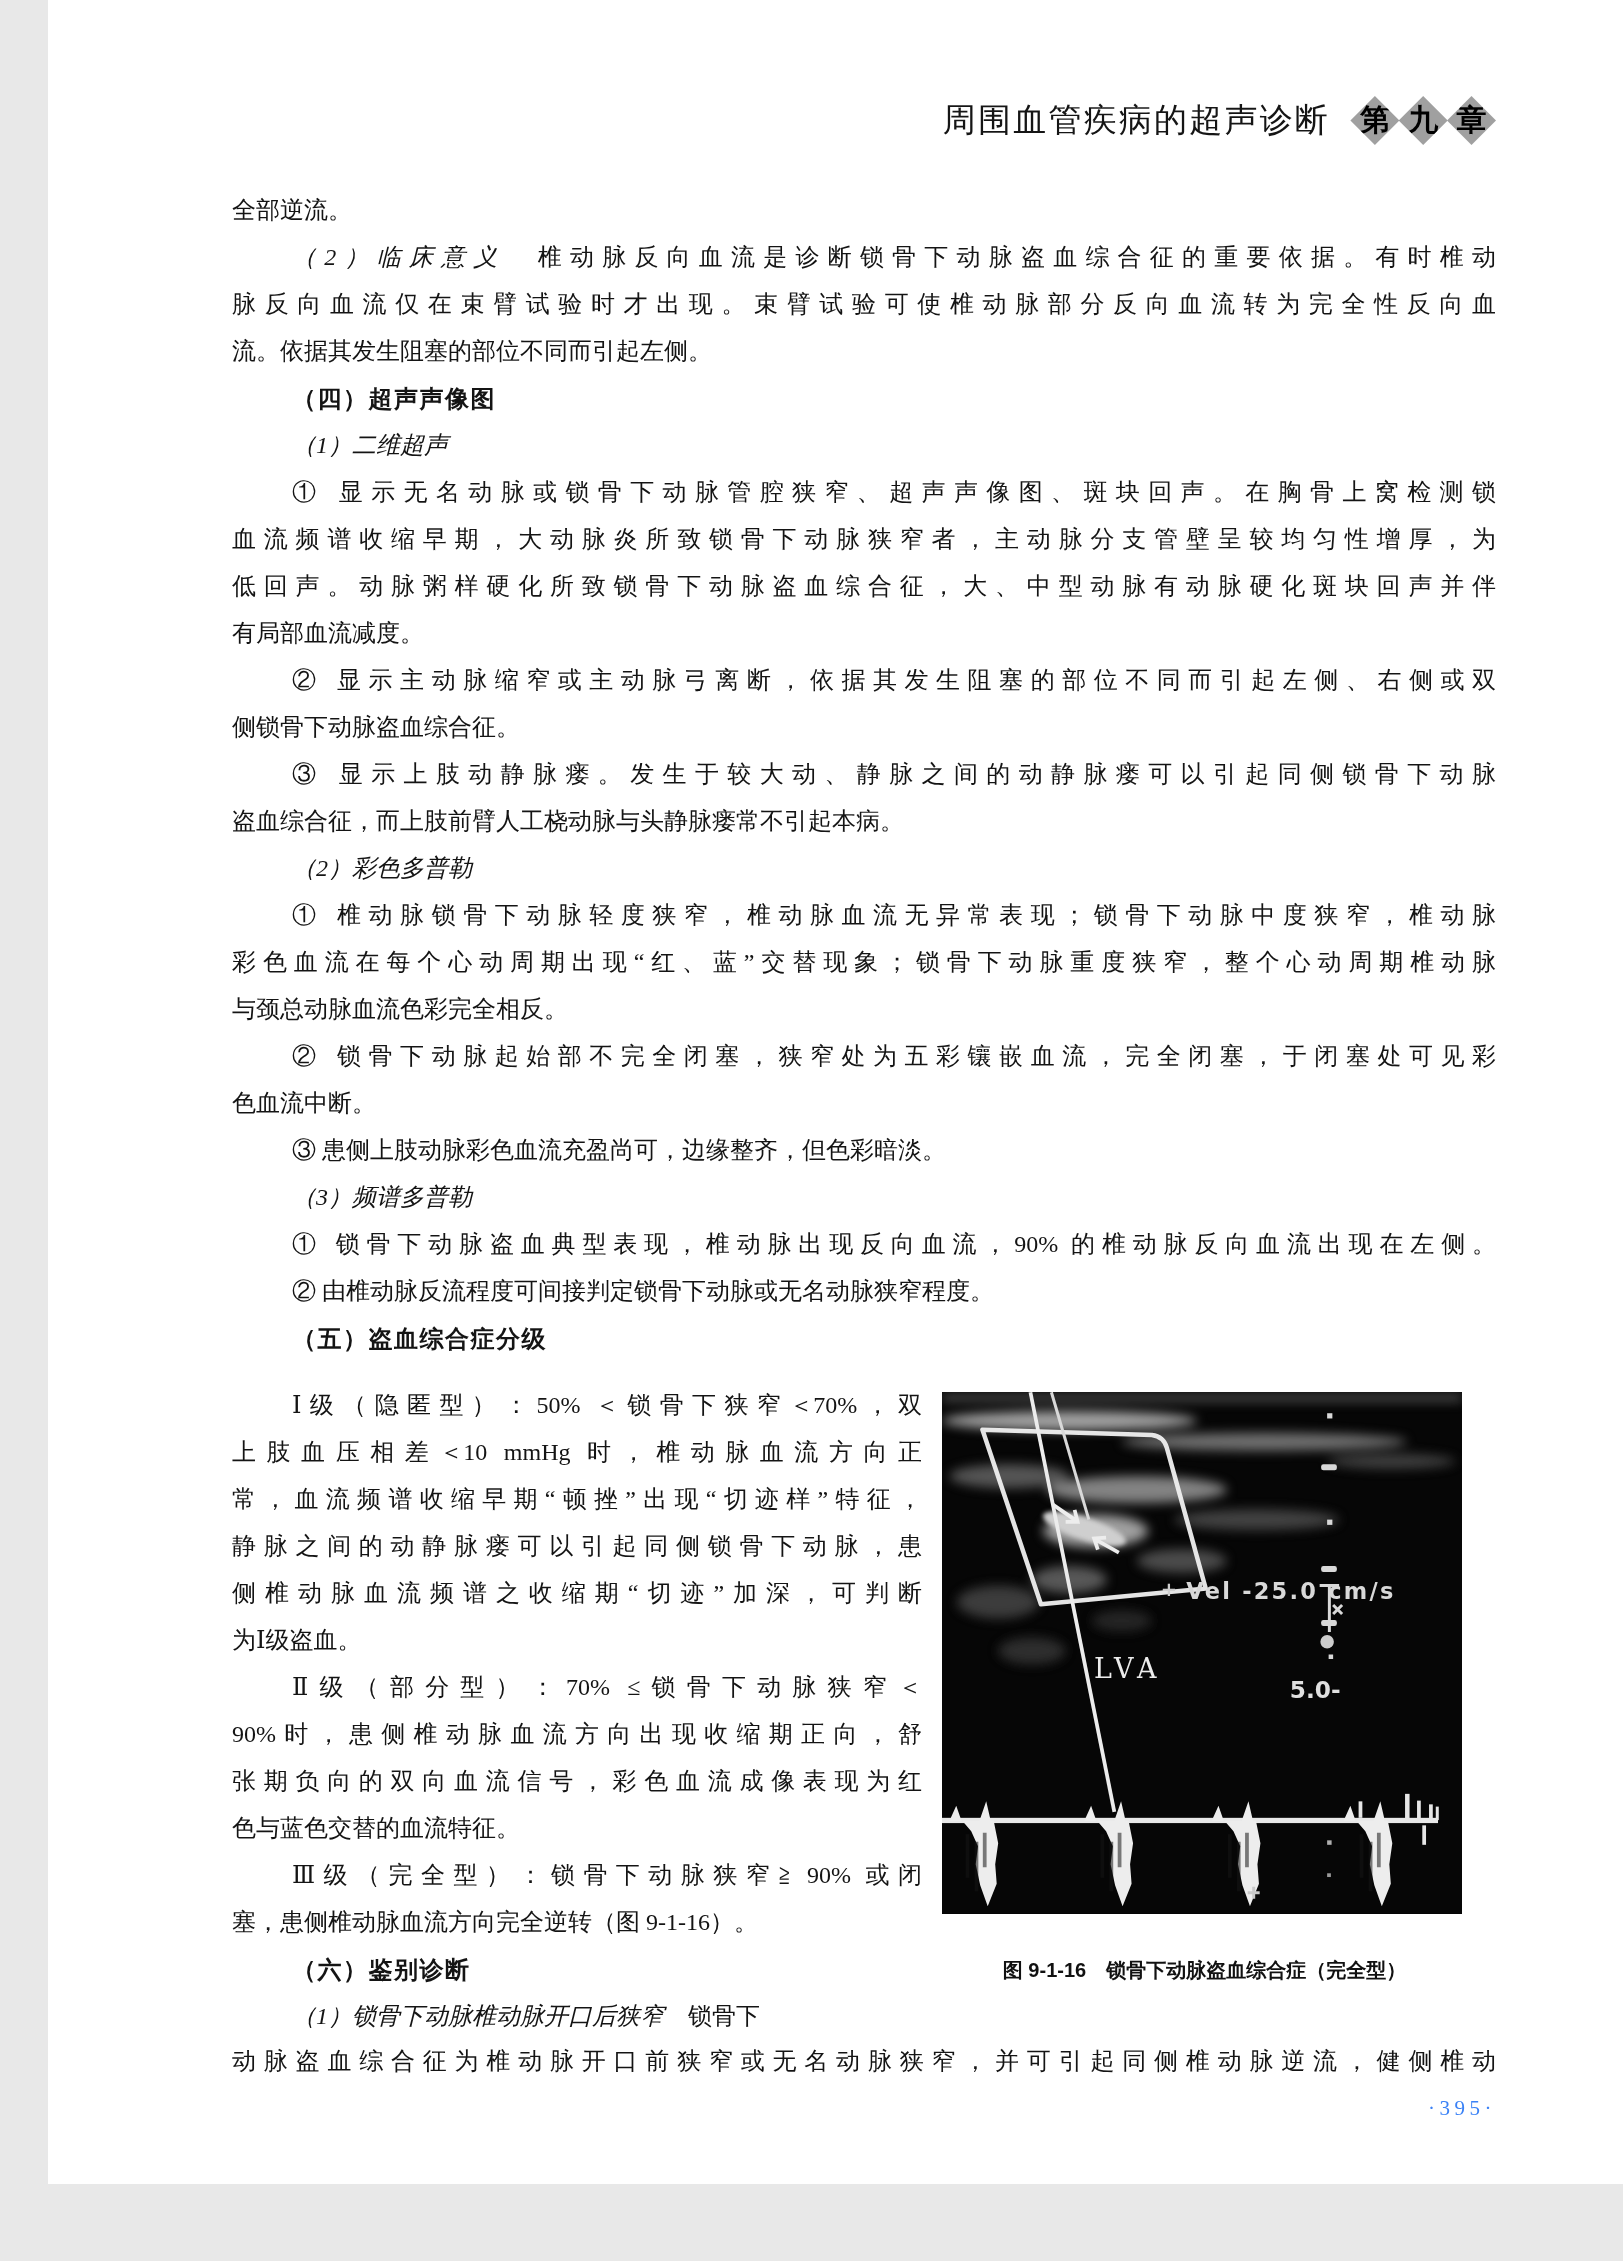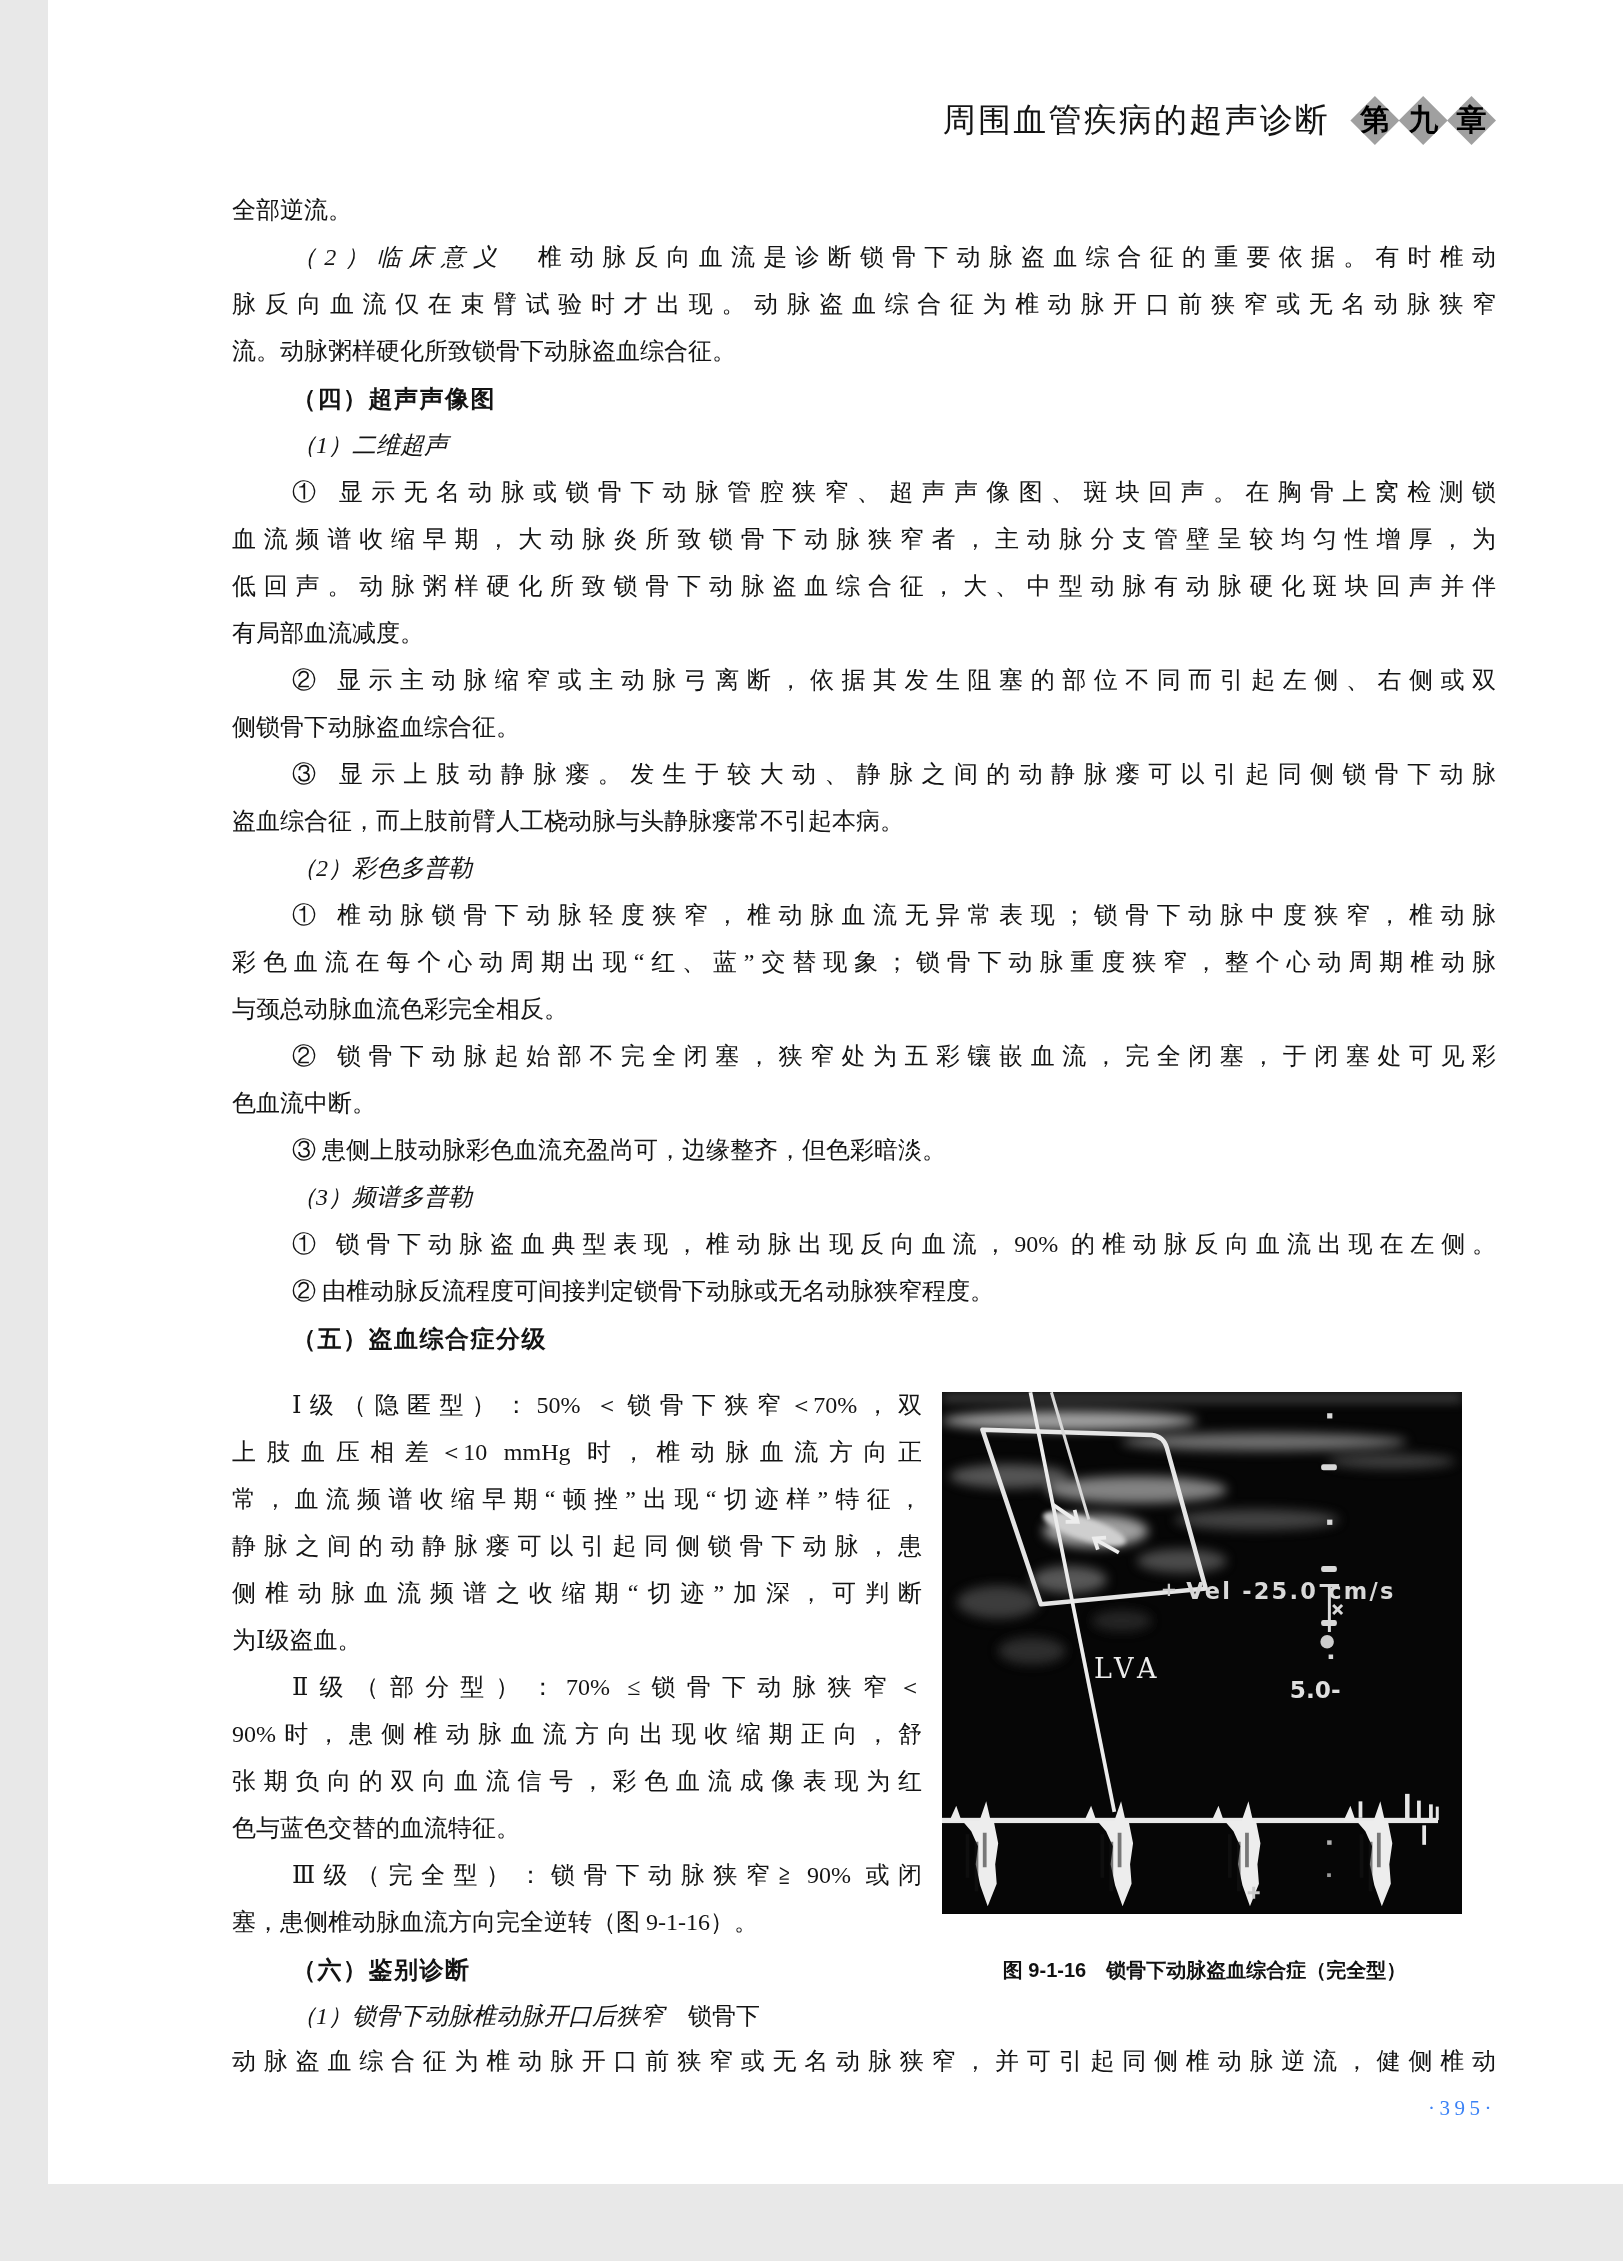--- a/index.html
+++ b/index.html
@@ -35,22 +35,22 @@
 <div class="page">
 
   <div class="header">
     <span class="header-title">周围血管疾病的超声诊断</span><span class="diamonds" id="diamonds"><span class="dia"><span>第</span></span><span class="dia"><span>九</span></span><span class="dia"><span>章</span></span></span>
   </div>
 
   <div class="content">
     <div id="bodyTop">
         <div class="line">全部逆流。</div>
         <div class="line indent fill"><span class="kai">（2）临床意义</span><span>　椎动脉反向血流是诊断锁骨下动脉盗血综合征的重要依据。有时椎动</span></div>
-        <div class="line fill">脉反向血流仅在束臂试验时才出现。动脉盗血综合征为椎动脉开口前狭窄或无名动脉狭窄</div>
-        <div class="line">流。动脉粥样硬化所致锁骨下动脉盗血综合征。</div>
+        <div class="line fill">脉反向血流仅在束臂试验时才出现。束臂试验可使椎动脉部分反向血流转为完全性反向血</div>
+        <div class="line">流。依据其发生阻塞的部位不同而引起左侧。</div>
         <div class="line bold indent">（四）超声声像图</div>
         <div class="line kai indent">（1）二维超声</div>
         <div class="line indent fill">① 显示无名动脉或锁骨下动脉管腔狭窄、超声声像图、斑块回声。在胸骨上窝检测锁</div>
         <div class="line fill">血流频谱收缩早期，大动脉炎所致锁骨下动脉狭窄者，主动脉分支管壁呈较均匀性增厚，为</div>
         <div class="line fill">低回声。动脉粥样硬化所致锁骨下动脉盗血综合征，大、中型动脉有动脉硬化斑块回声并伴</div>
         <div class="line">有局部血流减度。</div>
         <div class="line indent fill">② 显示主动脉缩窄或主动脉弓离断，依据其发生阻塞的部位不同而引起左侧、右侧或双</div>
         <div class="line">侧锁骨下动脉盗血综合征。</div>
         <div class="line indent fill">③ 显示上肢动静脉瘘。发生于较大动、静脉之间的动静脉瘘可以引起同侧锁骨下动脉</div>
         <div class="line">盗血综合征，而上肢前臂人工桡动脉与头静脉瘘常不引起本病。</div>

